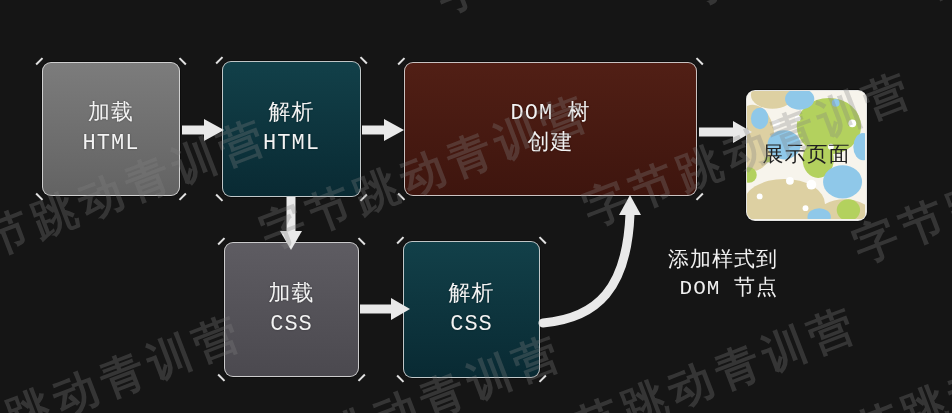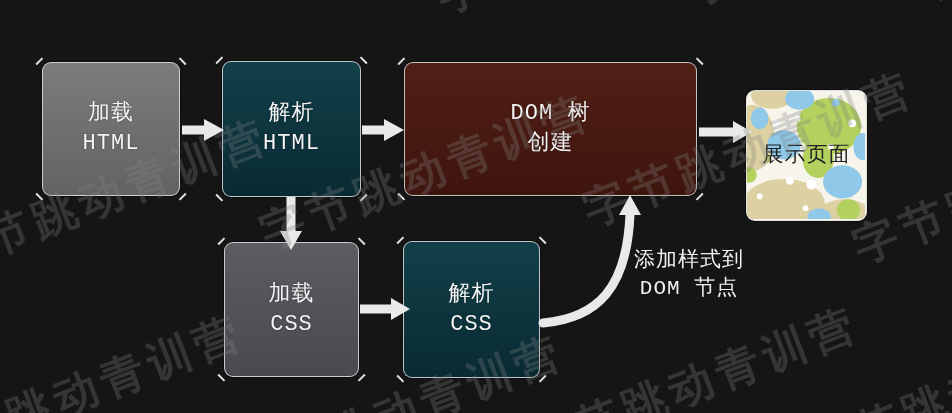--- a/index.html
+++ b/index.html
@@ -34,21 +34,21 @@
   .ck::before,.ck::after { content:""; position:absolute; width:9px; height:9px; }
   .ck.t::before { left:-5px; top:-4px;  border-top:2px solid #e2e2e2; transform:rotate(-45deg); }
   .ck.t::after  { right:-5px; top:-4px; border-top:2px solid #e2e2e2; transform:rotate(45deg); }
   .ck.b::before { left:-5px; bottom:-4px;  border-bottom:2px solid #e2e2e2; transform:rotate(45deg); }
   .ck.b::after  { right:-5px; bottom:-4px; border-bottom:2px solid #e2e2e2; transform:rotate(-45deg); }
   
   svg.arrows { position:absolute; left:0; top:0; z-index:3; pointer-events:none; }
   
   .edge-label {
     position:absolute; left:600px; top:247px; width:178px; z-index:4;
-    text-align:center; color:#f0f0f0; font-size:21px; line-height:28px; letter-spacing:1px;
+    text-align:right; color:#f0f0f0; font-size:21px; line-height:28px; letter-spacing:1px;
   }
   .edge-label span { display:block; }
   
   .wm-layer { position:absolute; inset:0; z-index:5; pointer-events:none; }
   .wm {
     position:absolute; white-space:nowrap; font-size:44px; font-weight:bold;
     letter-spacing:6px; color:rgba(128,128,128,.30);
     transform:rotate(-21deg); transform-origin:0 0;
   }
   .credit {

